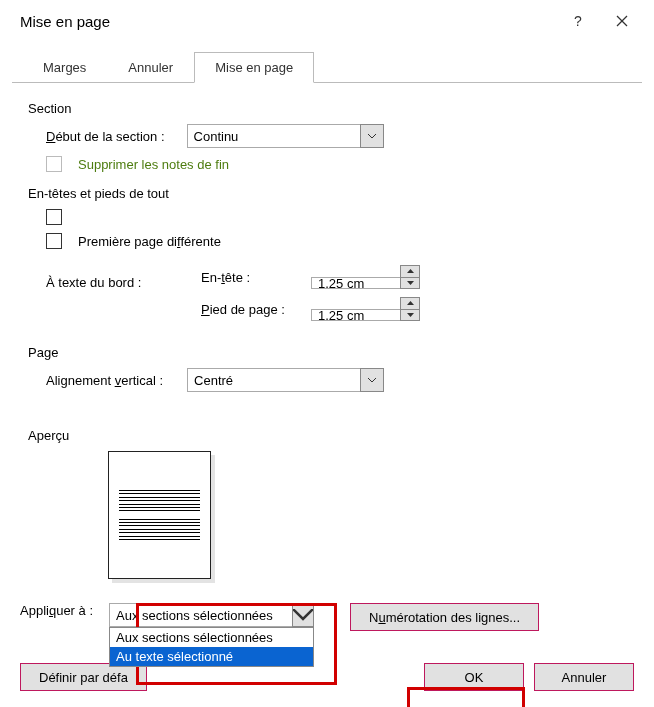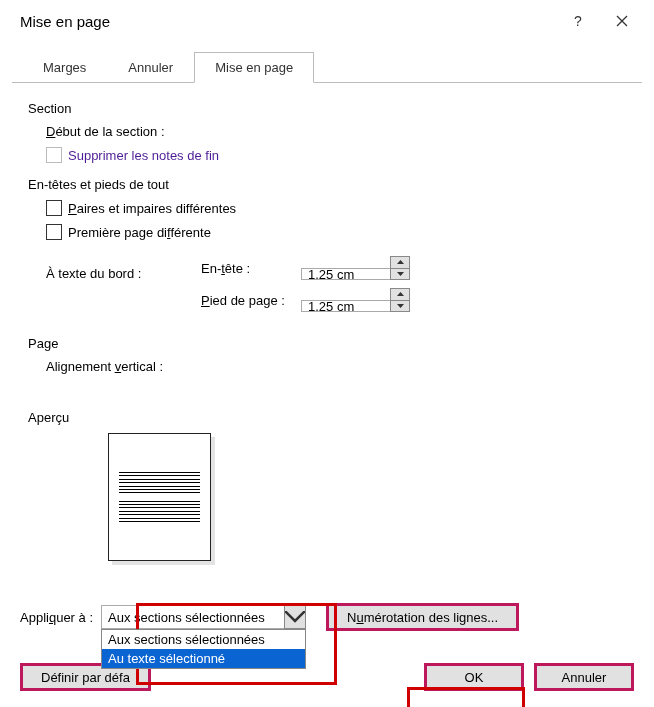--- a/index.html
+++ b/index.html
@@ -60,20 +60,21 @@
     padding: 10px 15px 0 28px;
   }
   .group-label {
     margin: 8px 0 4px 0;
     color: #000;
   }
   .field-row {
     display: flex;
     align-items: center;
     margin: 8px 0;
+    gap: 10px;
   }
   .indent { padding-left: 18px; }
   .underline-letter { text-decoration: underline; }
   .combo {
     display: inline-flex;
     align-items: stretch;
     height: 24px;
   }
   .combo input {
     border: 1px solid #aaa;
@@ -95,21 +96,21 @@
   .combo .dd svg { width: 8px; height: 5px; }
   .checkbox {
     width: 14px;
     height: 14px;
     border: 1px solid #333;
     margin-right: 6px;
     display: inline-block;
     vertical-align: middle;
   }
   .checkbox.disabled { border-color: #bbb; }
-  .disabled-text { color: #4c1d95; }
+  .disabled-text { color: #4d7c0f; }
   .spinner {
     display: inline-flex;
     align-items: stretch;
     height: 24px;
   }
   .spinner input {
     border: 1px solid #aaa;
     border-right: none;
     width: 76px;
     padding: 0 6px;
@@ -150,22 +151,22 @@
     margin: 1.2px 0;
   }
   .preview-box .pgap { height: 5px; }
   .footer {
     position: absolute;
     left: 0; right: 0; bottom: 0;
     padding: 0 20px 16px 20px;
   }
   .apply-row {
     display: flex;
-    align-items: center;
-    gap: 8px;
+    align-items: flex-start;
+    gap: 16px;
     margin-bottom: 32px;
     position: relative;
   }
   .apply-combo {
     display: inline-flex;
     height: 24px;
     position: relative;
   }
   .apply-combo input {
     border: 1px solid #aaa;
@@ -178,21 +179,21 @@
   .apply-combo .dd {
     width: 20px;
     border: 1px solid #888;
     background: #e1e1e1;
     display: flex;
     align-items: center;
     justify-content: center;
   }
   .button {
     height: 28px;
-    border: 3px solid #be185d;
+    border: 1px solid #be185d;
     background: #e1e1e1;
     padding: 0 18px;
     font-family: inherit;
     font-size: 13px;
     display: inline-flex;
     align-items: center;
     justify-content: center;
     white-space: nowrap;
   }
   .button.wide { min-width: 100px; }
@@ -263,32 +264,39 @@
 </div>
 <div class="tabline"></div>
 
 <div class="content">
 
   <div class="group-label">Section</div>
 
   <div class="field-row indent">
     <span><span class="underline-letter">D</span>ébut de la section :</span>
     <span style="width:2px"></span>
+    <div class="combo">
+      <input type="text" readonly="" value="Continu" style="">
+      <div class="dd">
+        <svg viewBox="0 0 8 5">
+            <polyline points="0,0 4,4 8,0" fill="none" stroke="#333" stroke-width="1"></polyline>
+          </svg>
+      </div>
+    </div>
   </div>
 
   <div class="field-row indent">
     <span class="checkbox disabled"></span>
     <span class="disabled-text">Supprimer les notes de fin</span>
   </div>
 
   <div class="group-label" style="margin-top:14px">En-têtes et pieds de tout</div>
 
   <div class="field-row indent">
     <span class="checkbox"></span>
-    <span><span class="underline-letter">P</span>aires et impaires différentes</span>
   </div>
   <div class="field-row indent">
     <span class="checkbox"></span>
     <span>Première page di<span class="underline-letter">f</span>férente</span>
   </div>
 
   <div style="display:flex; margin-top:6px">
     <div class="indent" style="width:155px; padding-top:18px">
       <span>À texte du bord :</span>
     </div>
@@ -330,20 +338,28 @@
         </div>
       </div>
     </div>
   </div>
 
   <div class="group-label" style="margin-top:16px">Page</div>
 
   <div class="field-row indent">
     <span>Alignement <span class="underline-letter">v</span>ertical :</span>
     <span style="width:4px"></span>
+    <div class="combo">
+      <input type="text" readonly="" value="Centré" style="">
+      <div class="dd">
+        <svg viewBox="0 0 8 5">
+            <polyline points="0,0 4,4 8,0" fill="none" stroke="#333" stroke-width="1"></polyline>
+          </svg>
+      </div>
+    </div>
   </div>
 
   <div class="group-label" style="margin-top:36px">Aperçu</div>
 
   <div class="preview-box">
     <div class="pline"></div>
       <div class="pline"></div>
       <div class="pline"></div>
       <div class="pline"></div>
     <div class="pline"></div>

